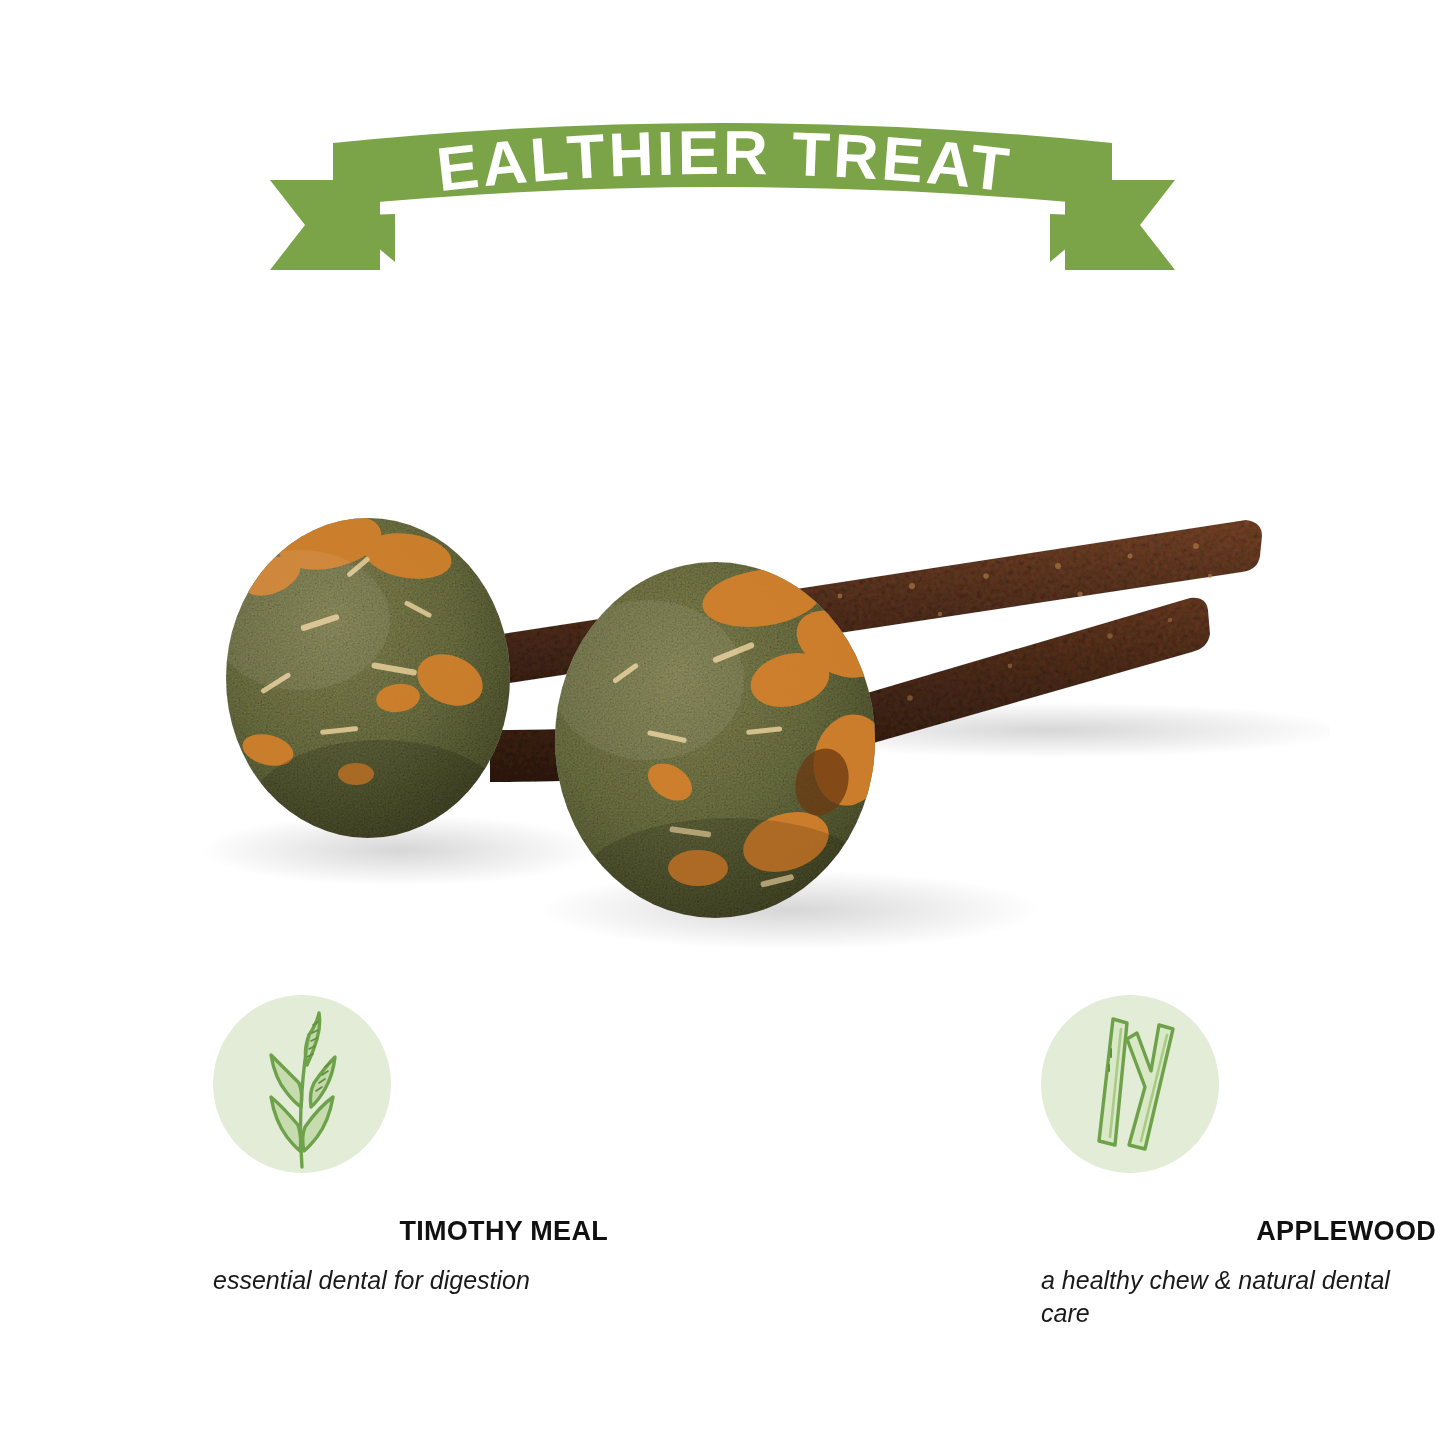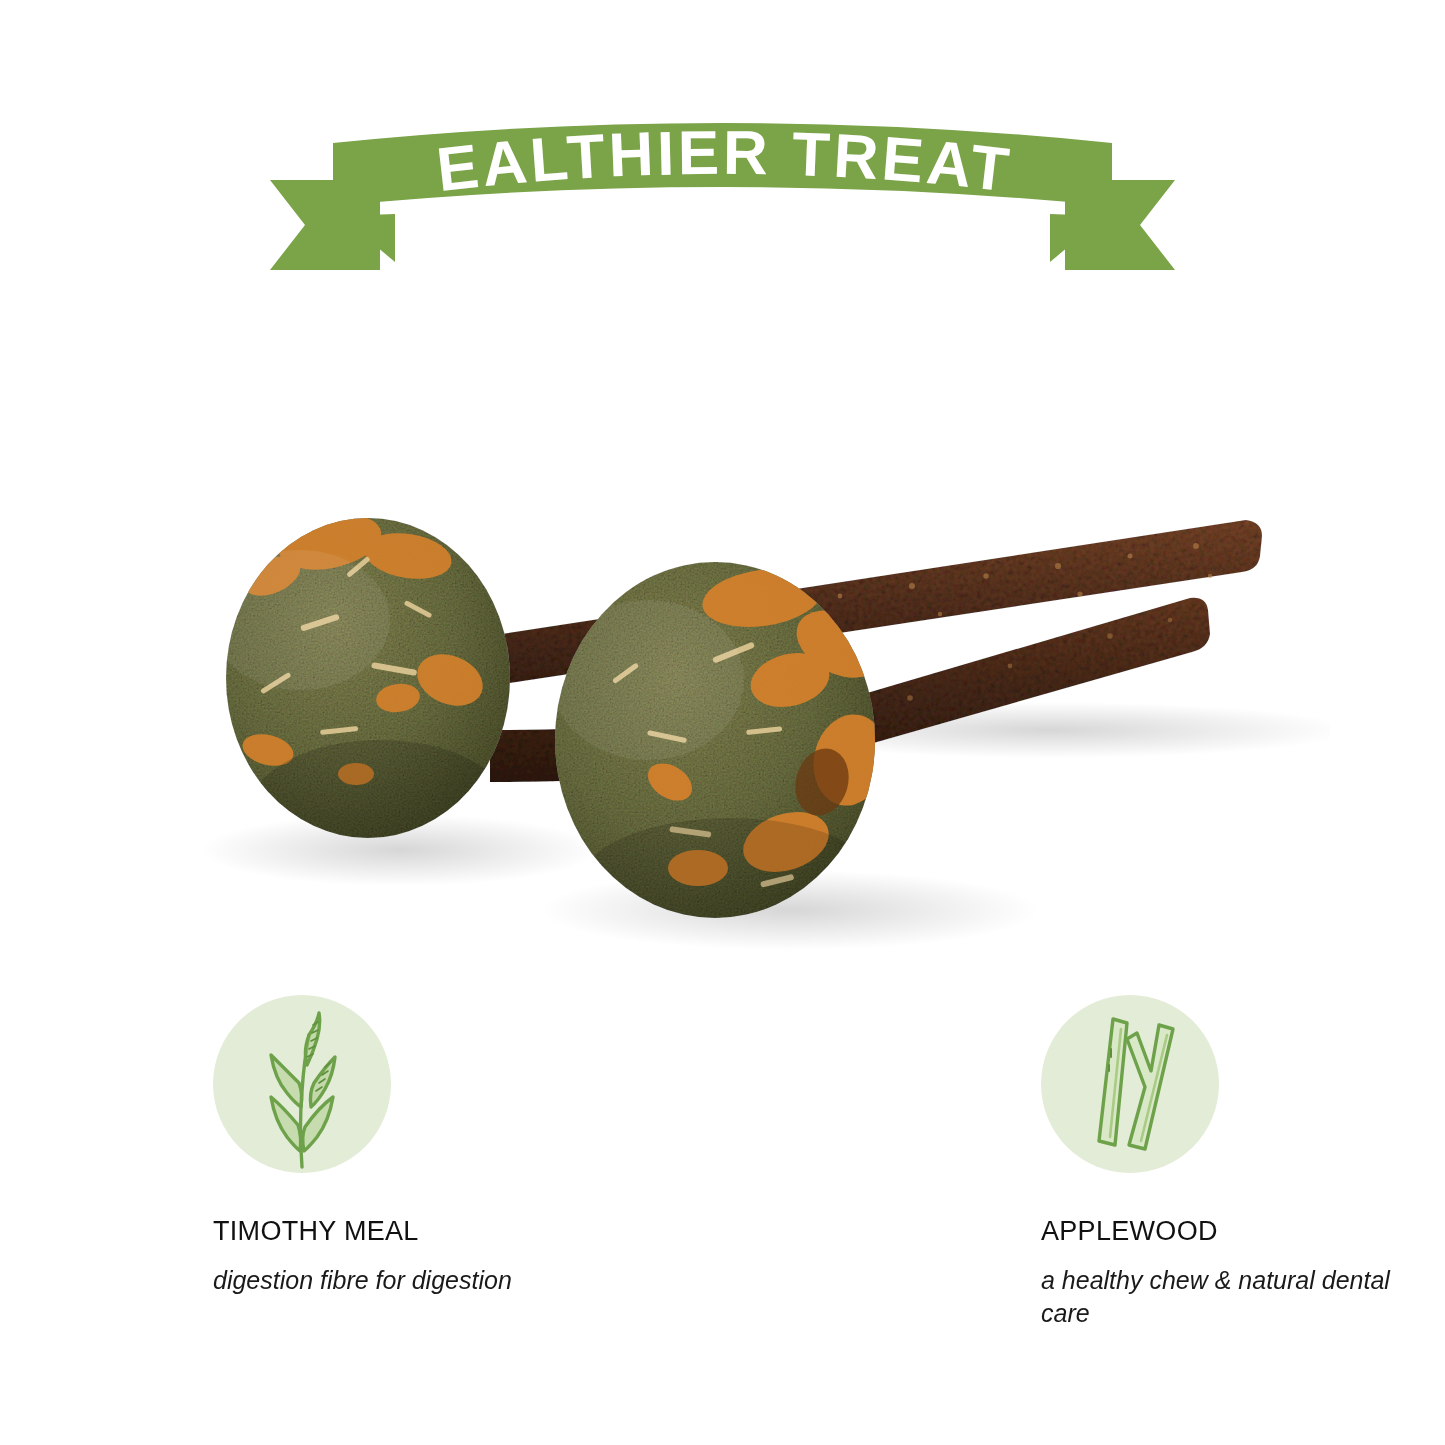--- a/index.html
+++ b/index.html
@@ -74,26 +74,27 @@
     position: absolute;
     left: 0; top: 0;
     width: 178px;
     height: 178px;
     display: block;
   }
 
   .feature-title {
     margin-top: 44px;
     font-family: "Liberation Sans", sans-serif;
-    font-weight: normal;
+    font-weight: bold;
     font-size: 27px;
     letter-spacing: 0.3px;
     color: #111111;
     line-height: 1.1;
     white-space: nowrap;
+    text-align: right;
   }
   .feature-desc {
     margin-top: 17px;
     font-family: "Liberation Sans", sans-serif;
     font-style: italic;
     font-size: 25px;
     line-height: 1.35;
     color: #1a1a1a;
     width: 330px;
   }
@@ -280,21 +281,21 @@
               <path d="M 96 54 l 6 -3"></path>
             <path d="M 94 62 l 6 -3"></path>
             <path d="M 112 72 l 5 -4"></path>
               <path d="M 109 80 l 6 -4"></path>
             <path d="M 106 88 l 6 -4"></path>
               <path d="M 103 96 l 6 -4"></path>
           </g>
         </svg>
       </div>
       <div class="feature-title">TIMOTHY MEAL</div>
-      <div class="feature-desc">digestion fibre for digestion</div>
+      <div class="feature-desc">essential dental for digestion</div>
     </div>
 
 
     <div class="feature c2">
       <div class="icon-circle">
         <svg viewBox="0 0 178 178">
           <g fill="#d9e8c6" stroke="#6ea24a" stroke-width="3.4" stroke-linecap="round" stroke-linejoin="round">
             <path d="M 72 24 L 86 28 L 74 150 L 58 146 Z"></path>
             <path d="M 118 30 L 132 34 L 104 154 L 88 150 L 104 92 L 86 44 L 96 38 L 110 76 Z"></path>
           </g>

